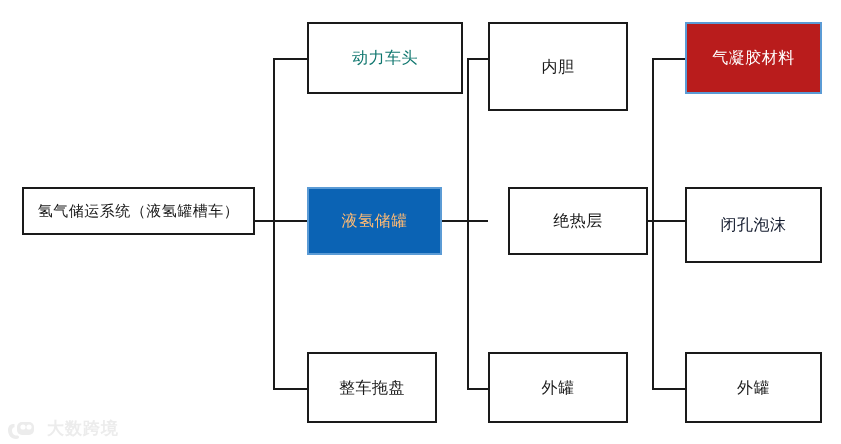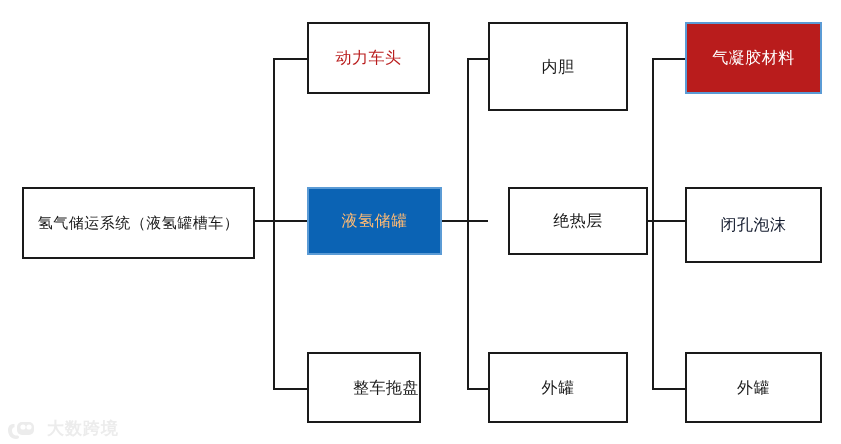--- a/index.html
+++ b/index.html
@@ -64,30 +64,30 @@
     <div class="edge h" style="left: 442px; top: 220px; background: rgb(26, 26, 26); width: 25px;"></div>
     <div class="edge v" style="left: 467px; top: 58px; background: rgb(26, 26, 26); height: 330px;"></div>
     <div class="edge h" style="left: 467px; top: 58px; background: rgb(26, 26, 26); width: 21px;"></div>
     <div class="edge h" style="left: 467px; top: 220px; background: rgb(26, 26, 26); width: 21px;"></div>
     <div class="edge h" style="left: 467px; top: 388px; background: rgb(26, 26, 26); width: 21px;"></div>
     <div class="edge h" style="left: 628px; top: 220px; background: rgb(26, 26, 26); width: 24px;"></div>
     <div class="edge v" style="left: 652px; top: 58px; background: rgb(26, 26, 26); height: 330px;"></div>
     <div class="edge h" style="left: 652px; top: 58px; background: rgb(26, 26, 26); width: 33px;"></div>
     <div class="edge h" style="left: 652px; top: 220px; background: rgb(26, 26, 26); width: 33px;"></div>
     <div class="edge h" style="left: 652px; top: 388px; background: rgb(26, 26, 26); width: 33px;"></div>
-    <div class="node plain" style="left: 22px; top: 187px; width: 233px; height: 72px; color: rgb(26, 26, 26);">
+    <div class="node plain" style="left: 22px; top: 187px; width: 233px; height: 48px; color: rgb(26, 26, 26);">
       <span class="node-label" style="font-size: 15px;">氢气储运系统（液氢罐槽车）</span>
     </div>
-    <div class="node plain" style="left: 307px; top: 22px; width: 123px; height: 72px; color: #b91c1c;">
+    <div class="node plain" style="left: 307px; top: 22px; width: 156px; height: 72px; color: #0f766e;">
       <span class="node-label" style="font-size: 16px;">动力车头</span>
     </div>
     <div class="node accent" style="left: 307px; top: 187px; width: 135px; height: 68px; background: rgb(11, 99, 180); border: 2px solid rgb(91, 155, 213); color: #fdba74; justify-content: center;">
       <span class="node-label" style="font-size: 16px;">液氢储罐</span>
     </div>
-    <div class="node plain" style="left: 307px; top: 352px; width: 114px; height: 71px; color: rgb(26, 26, 26); justify-content: flex-end;">
+    <div class="node plain" style="left: 307px; top: 352px; width: 130px; height: 71px; color: rgb(26, 26, 26);">
       <span class="node-label" style="font-size: 16px;">整车拖盘</span>
     </div>
     <div class="node plain" style="left: 488px; top: 22px; width: 140px; height: 89px; color: rgb(26, 26, 26);">
       <span class="node-label" style="font-size: 16px;">内胆</span>
     </div>
     <div class="node plain" style="left: 508px; top: 187px; width: 140px; height: 68px; color: rgb(26, 26, 26);">
       <span class="node-label" style="font-size: 16px;">绝热层</span>
     </div>
     <div class="node plain" style="left: 488px; top: 352px; width: 140px; height: 71px; color: rgb(26, 26, 26);">
       <span class="node-label" style="font-size: 16px;">外罐</span>

